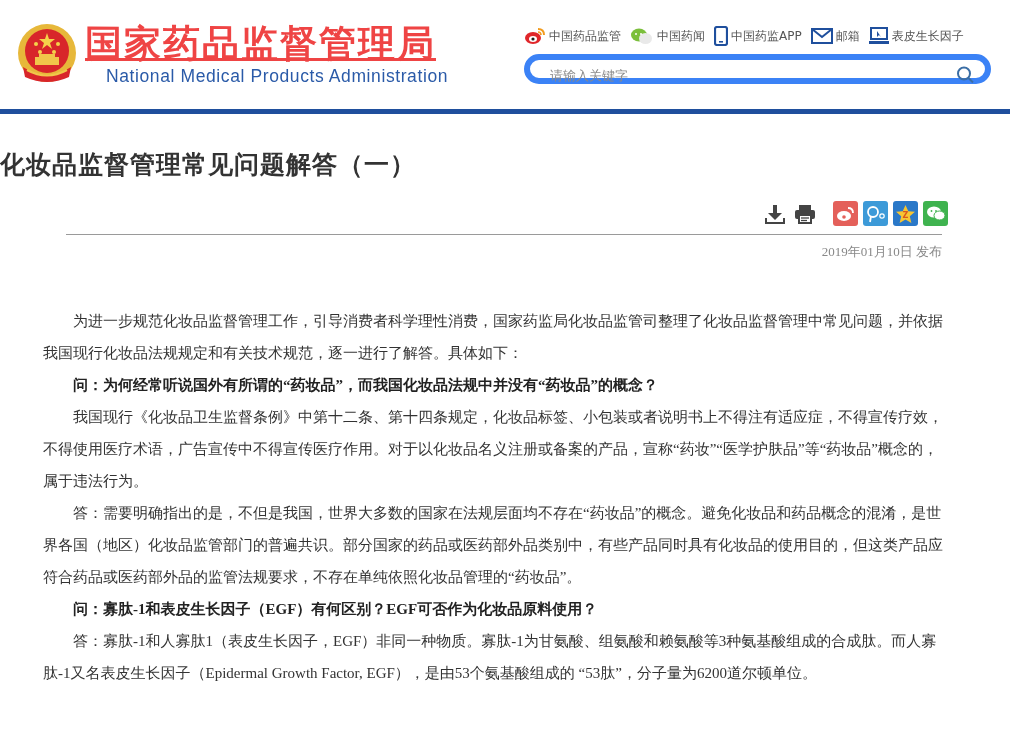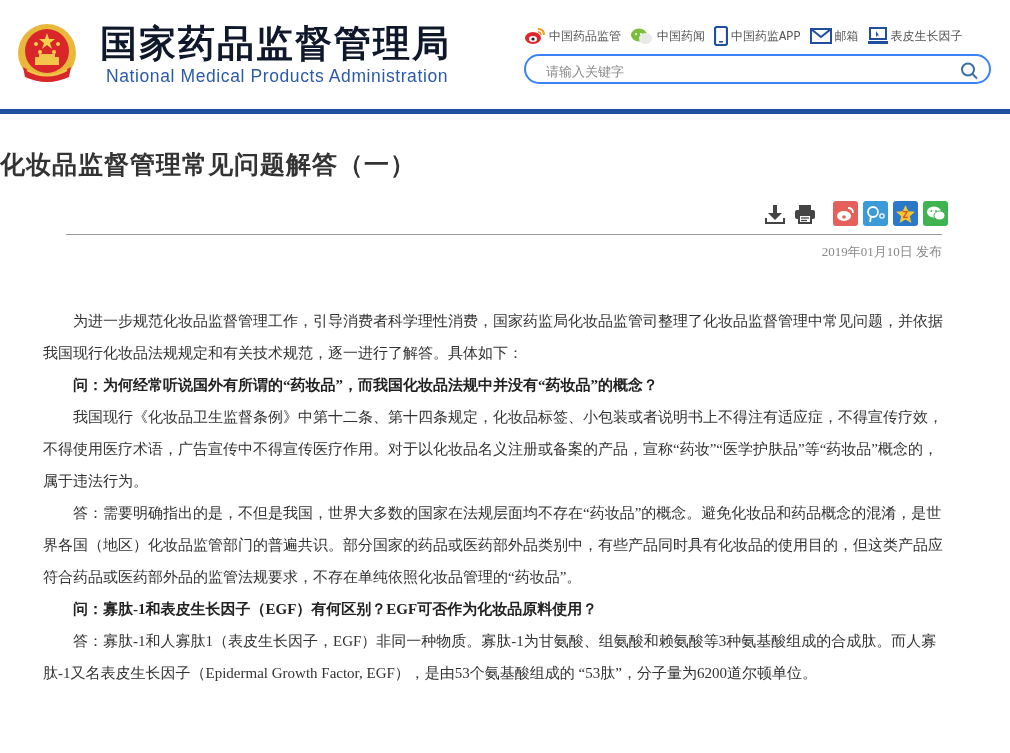--- a/index.html
+++ b/index.html
@@ -1,28 +1,28 @@
 <!DOCTYPE html>
 <html><head>
 <meta charset="utf-8">
 <style>
   * { box-sizing: border-box; margin: 0; padding: 0; }
   html, body { width: 1010px; height: 753px; overflow: hidden; background: #ffffff; }
   body { font-family: "DejaVu Sans", "Liberation Sans", sans-serif; color: #333; position: relative; }
 
   .header { position: absolute; left: 0; top: 0; width: 1010px; height: 109px; background: #fff; }
   .emblem { position: absolute; left: 17px; top: 23px; width: 60px; height: 63px; }
-  .logo-cn { position: absolute; left: 100px; top: 22px; font-size: 37px; font-weight: bold; color: #0f172a; letter-spacing: 2px; white-space: nowrap; line-height: 44px; }
+  .logo-cn { position: absolute; left: 85px; top: 22px; font-size: 37px; font-weight: bold; color: #ef4444; letter-spacing: 2px; white-space: nowrap; line-height: 44px; text-decoration: underline; }
   .logo-en { position: absolute; left: 106px; top: 66px; font-family: Liberation Sans, sans-serif; font-size: 17.5px; color: #2a5aa8; letter-spacing: 0.6px; white-space: nowrap; }
 
-  .toplinks { position: absolute; left: 524px; top: 26px; display: flex; gap: 0; white-space: nowrap; font-family: Liberation Mono, monospace; }
+  .toplinks { position: absolute; left: 524px; top: 26px; display: flex; gap: 0; white-space: nowrap; }
   .toplink { display: flex; align-items: center; font-size: 12px; color: #555; margin-right: 9px; cursor: pointer; }
   .toplink svg { margin-right: 3px; }
 
-  .search { position: absolute; left: 524px; top: 54px; width: 467px; height: 30px; border: 2px solid #3b82f6; border-radius: 15px; background: #fff; }
+  .search { position: absolute; left: 524px; top: 54px; width: 467px; height: 30px; border: 6px solid #3b82f6; border-radius: 15px; background: #fff; }
   .search input { position: absolute; left: 20px; top: 4px; width: 400px; height: 22px; border: none; outline: none; font-size: 13px; color: #999; background: transparent; font-family: "DejaVu Sans", sans-serif; }
   .search input::placeholder { color: #8a8a8a; }
   .search .sbtn { position: absolute; right: 8px; top: 5px; width: 22px; height: 20px; cursor: pointer; }
 
   .blue-bar { position: absolute; left: 0; top: 109px; width: 1010px; height: 5px; background: #1f4f9d; }
 
   .title { position: absolute; left: 0; top: 148px; width: 830px; text-align: left; font-size: 25px; color: #333; letter-spacing: 1px; }
 
   .tools { position: absolute; left: 763px; top: 201px; display: flex; align-items: center; }
   .tool { width: 24px; height: 24px; margin-right: 6px; cursor: pointer; display: flex; align-items: center; justify-content: center; }

